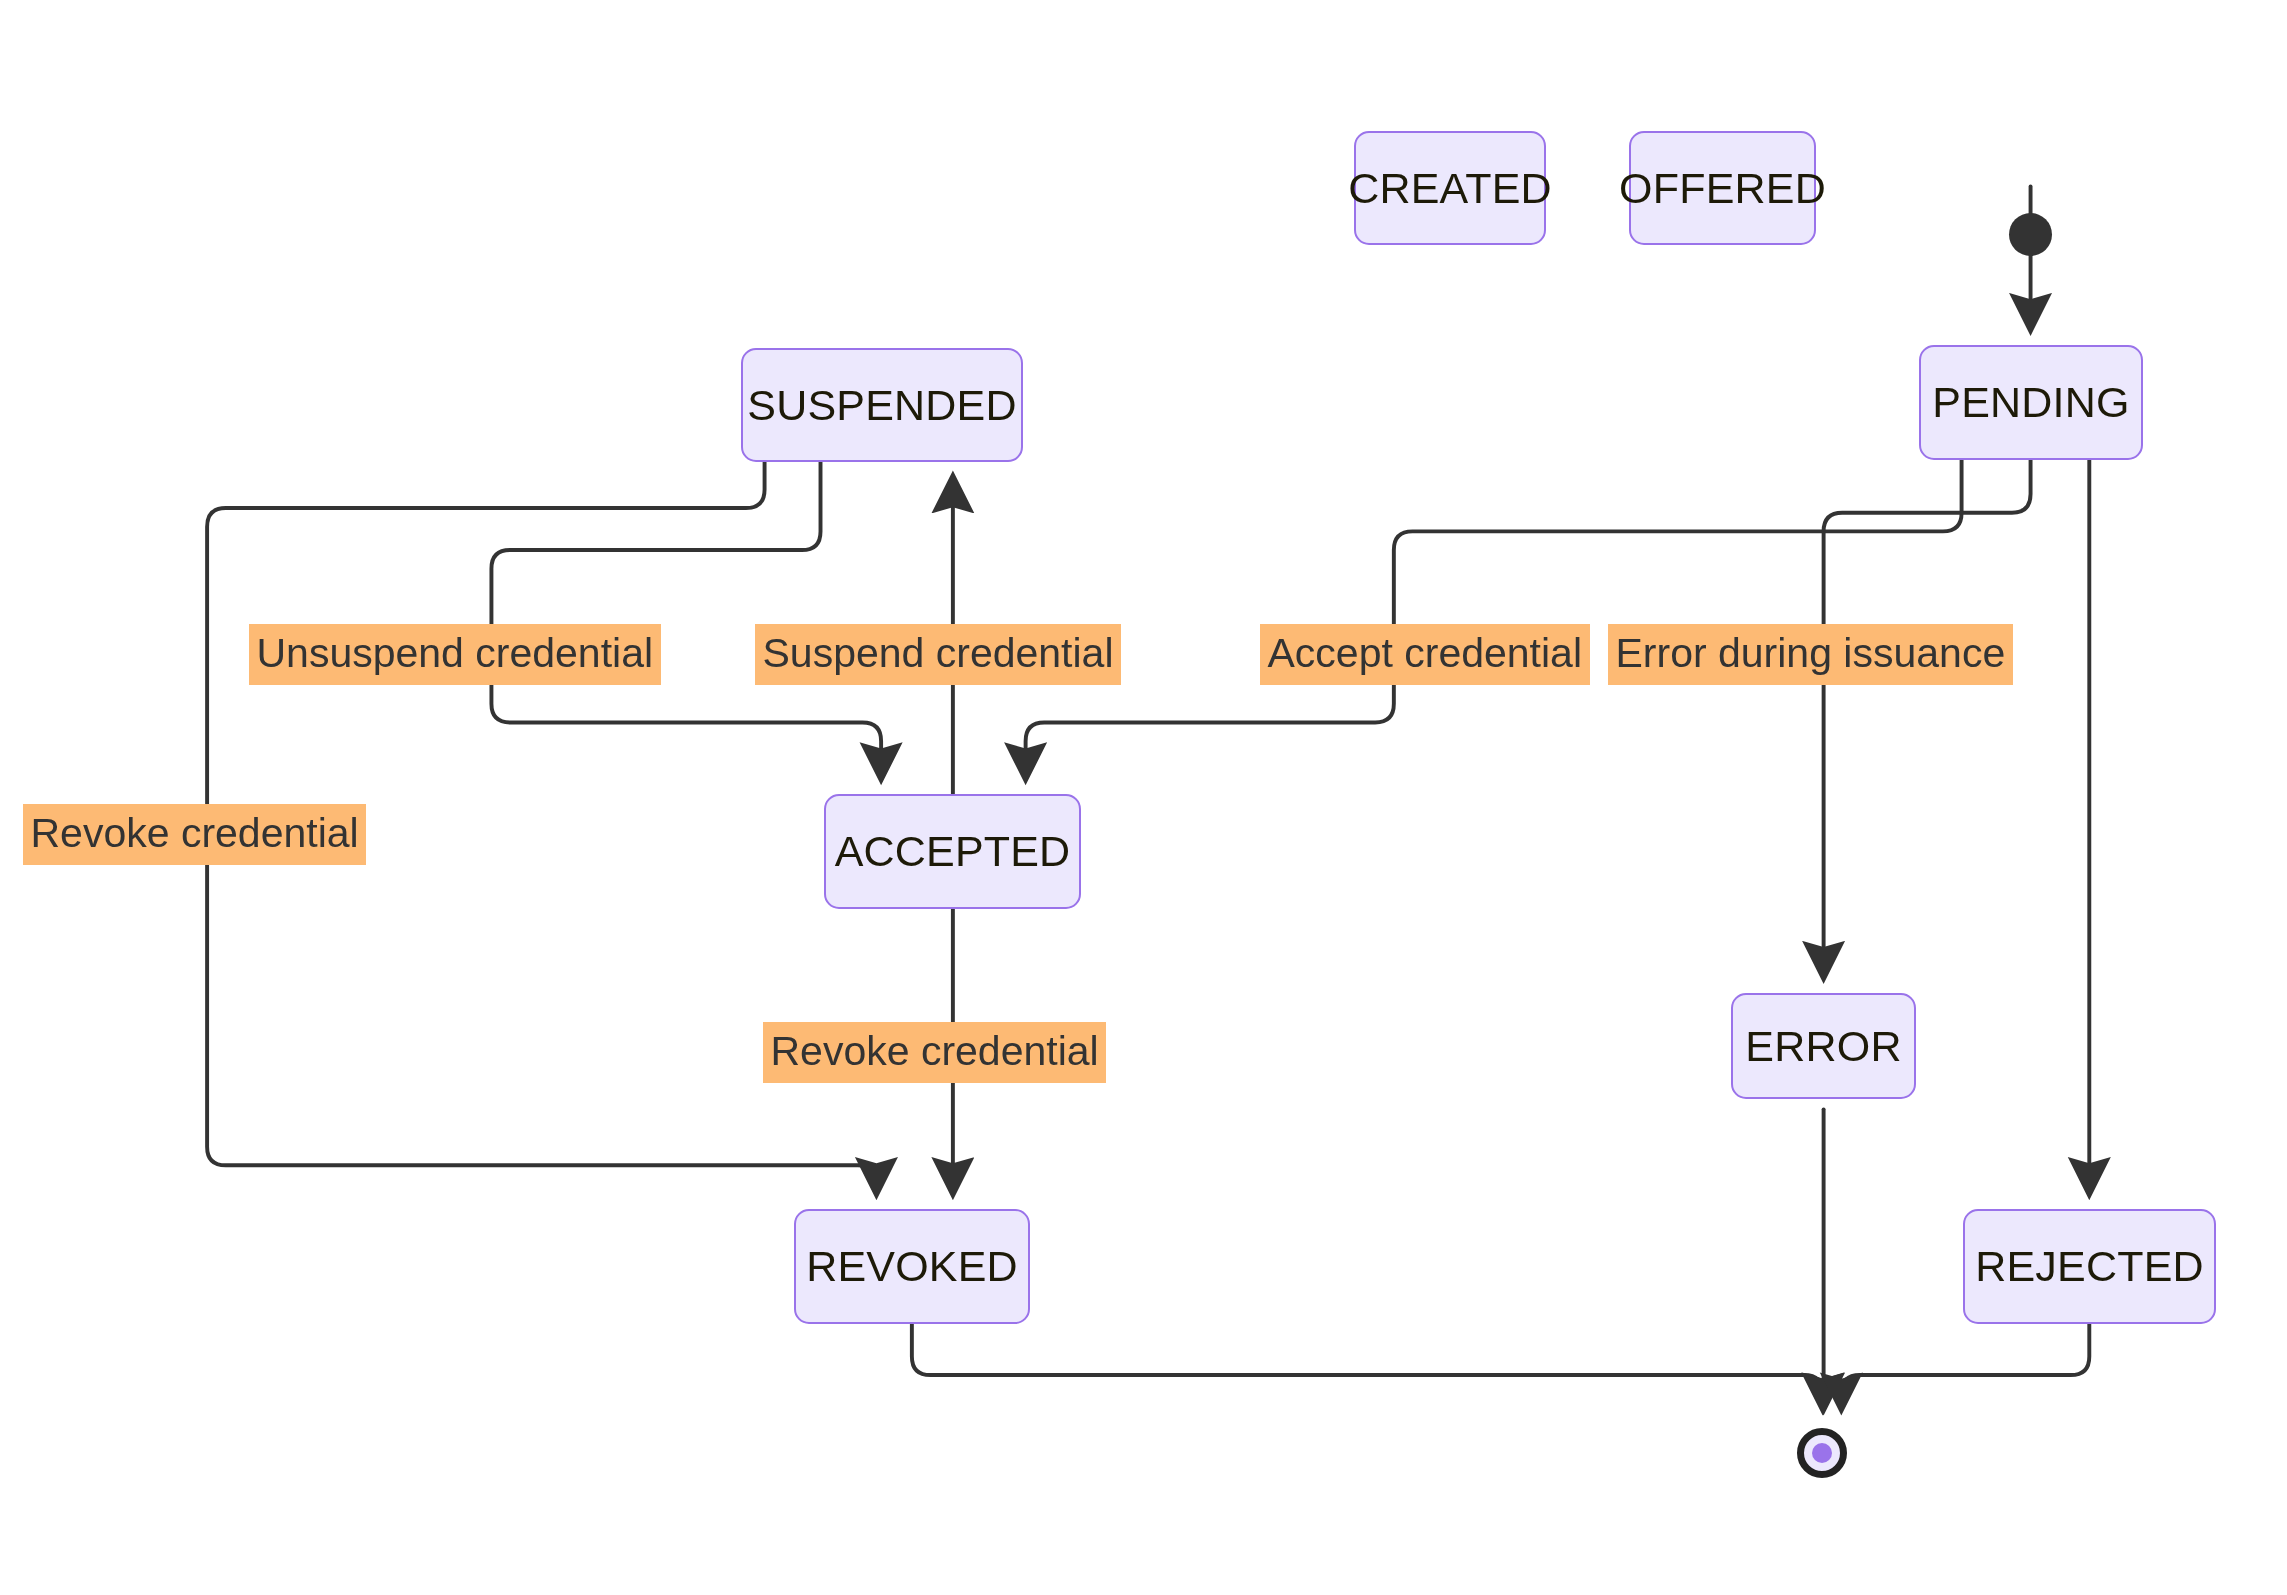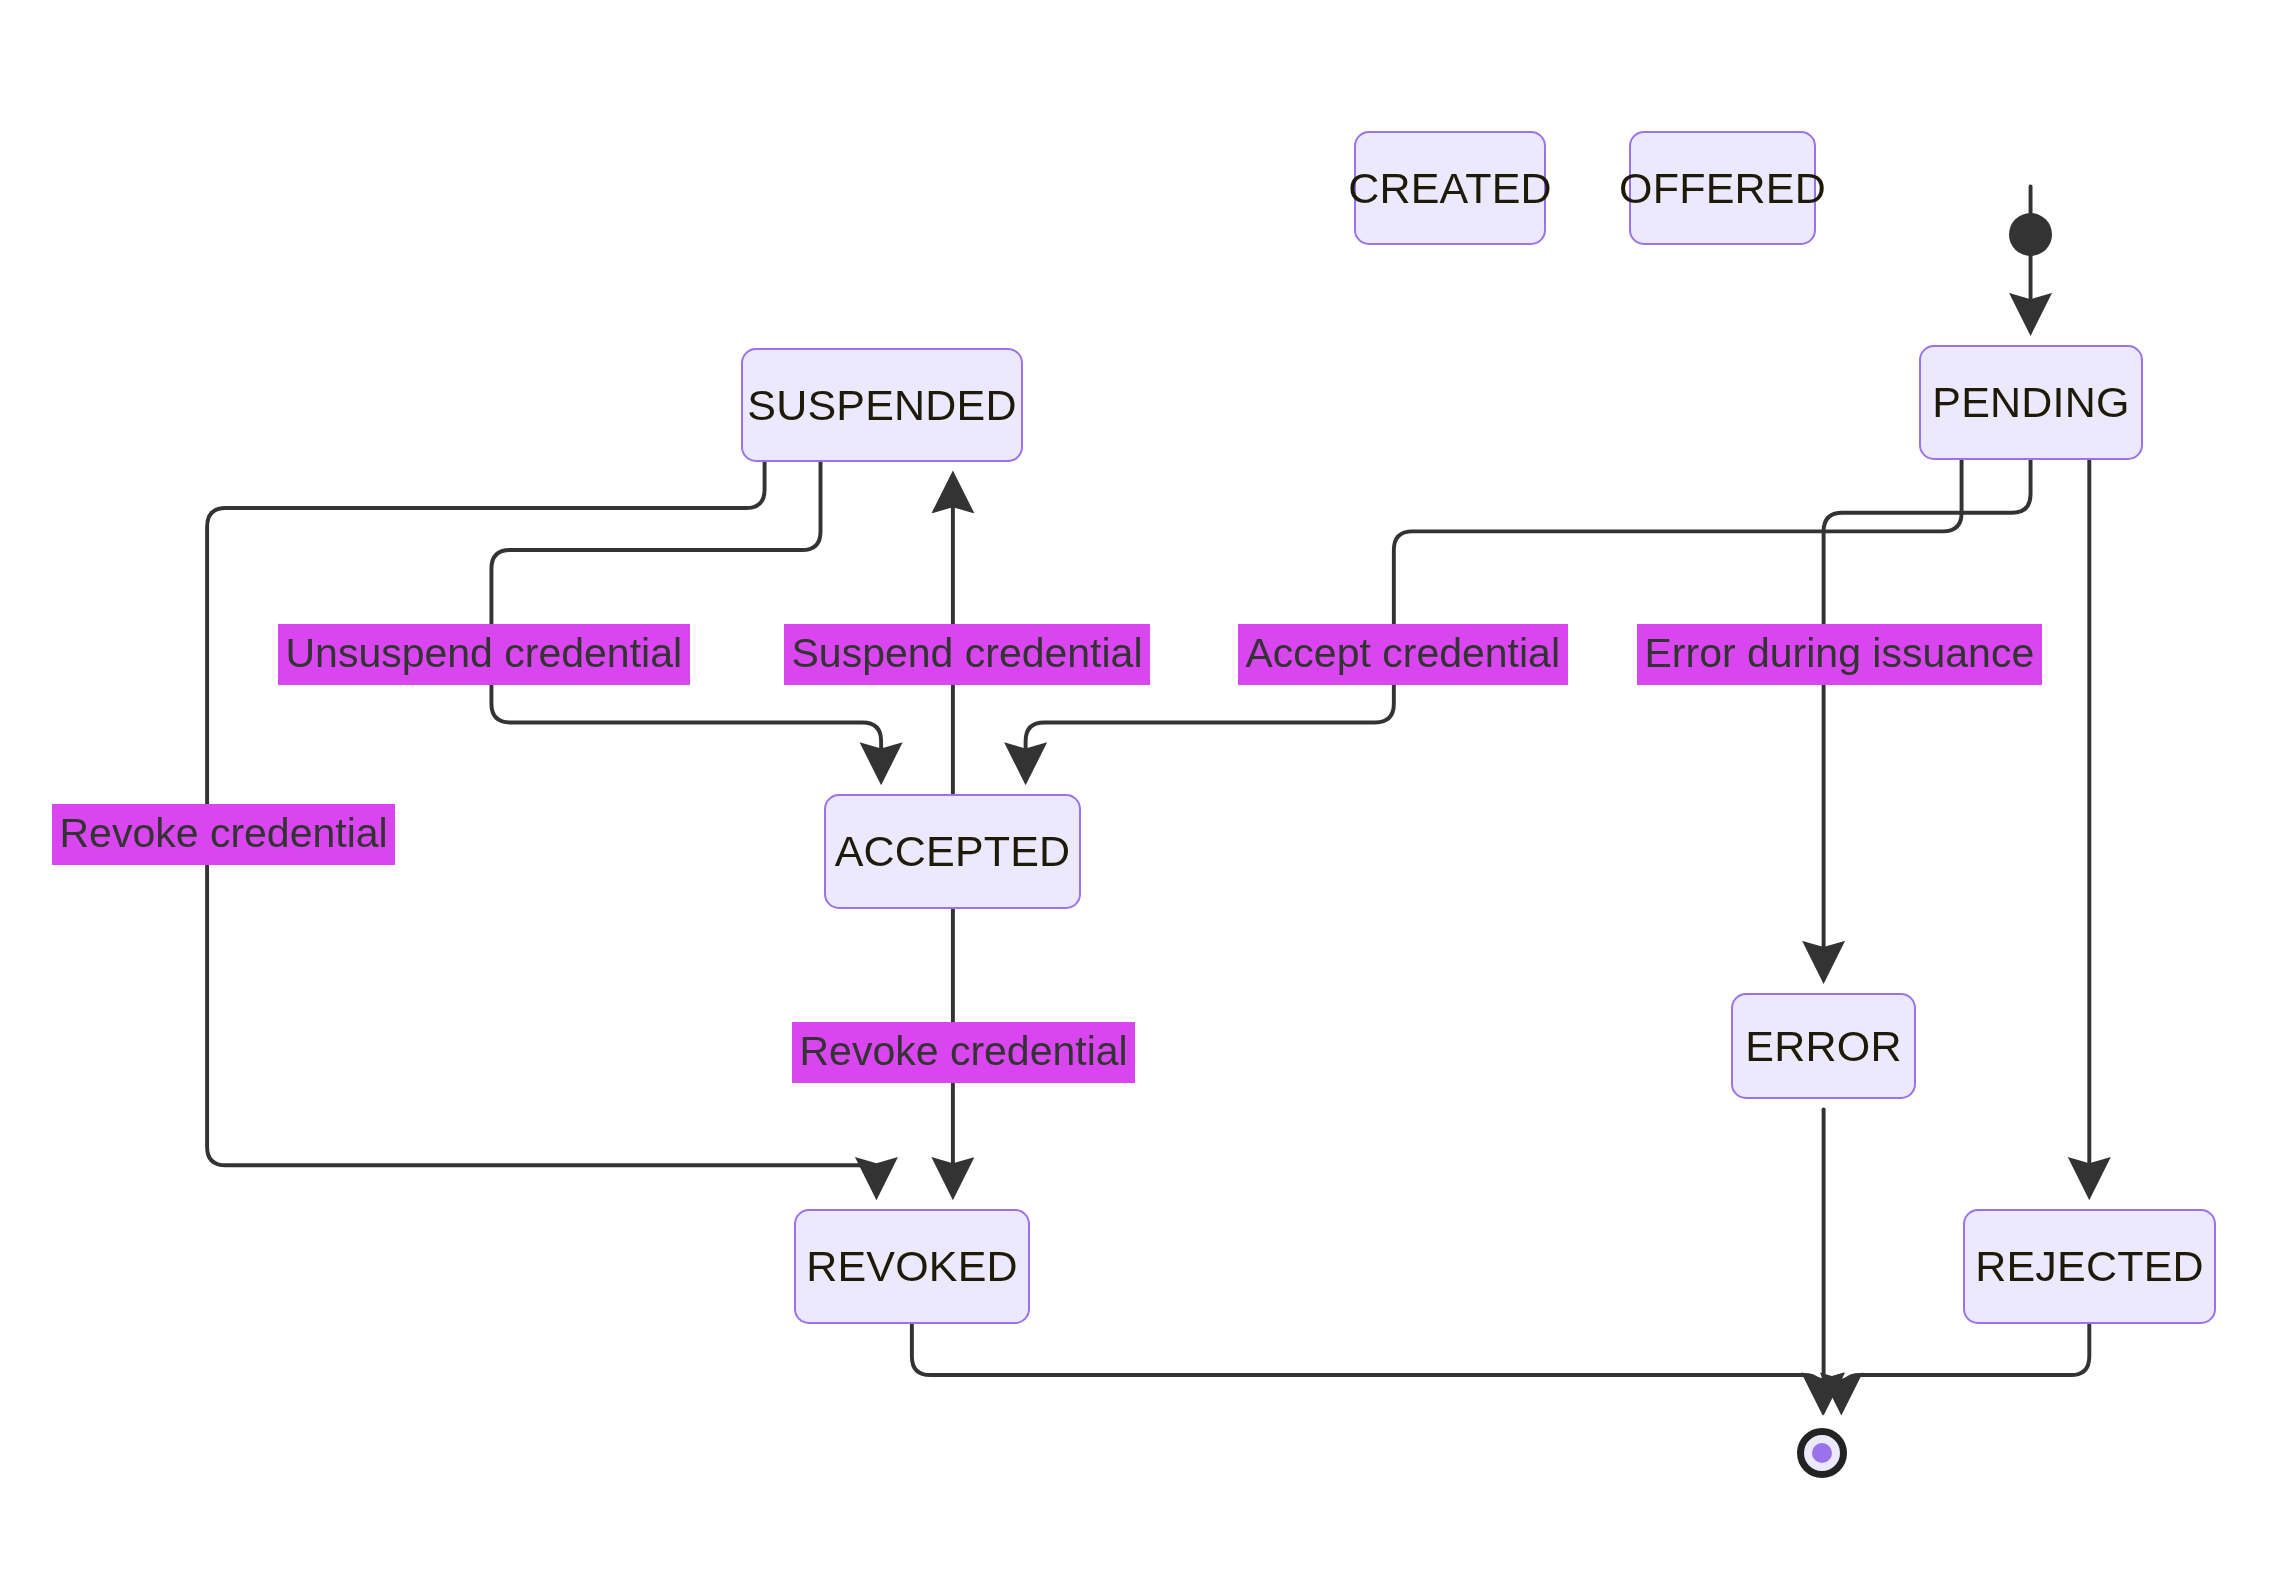--- a/index.html
+++ b/index.html
@@ -34,29 +34,28 @@
     align-items: center;
     justify-content: center;
     color: #1d1a08;
     font-size: 43px;
     font-family: "Liberation Sans", sans-serif;
     letter-spacing: 0.2px;
     white-space: nowrap;
   }
   .edge-label {
     position: absolute;
-    background: #d946ef;
+    background: #fdba74;
     color: #333333;
     font-size: 41px;
     font-family: "Liberation Sans", sans-serif;
     line-height: 1.0;
     padding: 9.3px 7.5px 11.2px 7.5px;
     white-space: nowrap;
     box-sizing: border-box;
-    margin-left: 29px;
   }
   .start-marker {
     position: absolute;
     width: 43px;
     height: 43px;
     border-radius: 50%;
     background: #333333;
   }
   .end-marker {
     position: absolute;
@@ -156,21 +155,21 @@
   </div>
 
   <div class="state-node" style="left:1963px; top:1209px; width:253px; height:115px;">
     <span>REJECTED</span>
   </div>
 
   <div class="edge-label" style="left:249px; top:624px;">Unsuspend credential</div>
 
   <div class="edge-label" style="left:755px; top:624px;">Suspend credential</div>
 
-  <div class="edge-label" style="left:1209px; top:624px;">Accept credential</div>
+  <div class="edge-label" style="left:1260px; top:624px;">Accept credential</div>
 
   <div class="edge-label" style="left:1608px; top:624px;">Error during issuance</div>
 
   <div class="edge-label" style="left:23px; top:804px;">Revoke credential</div>
 
 
   <div class="edge-label" style="left:763px; top:1022px;">Revoke credential</div>
 
 </div>
 

